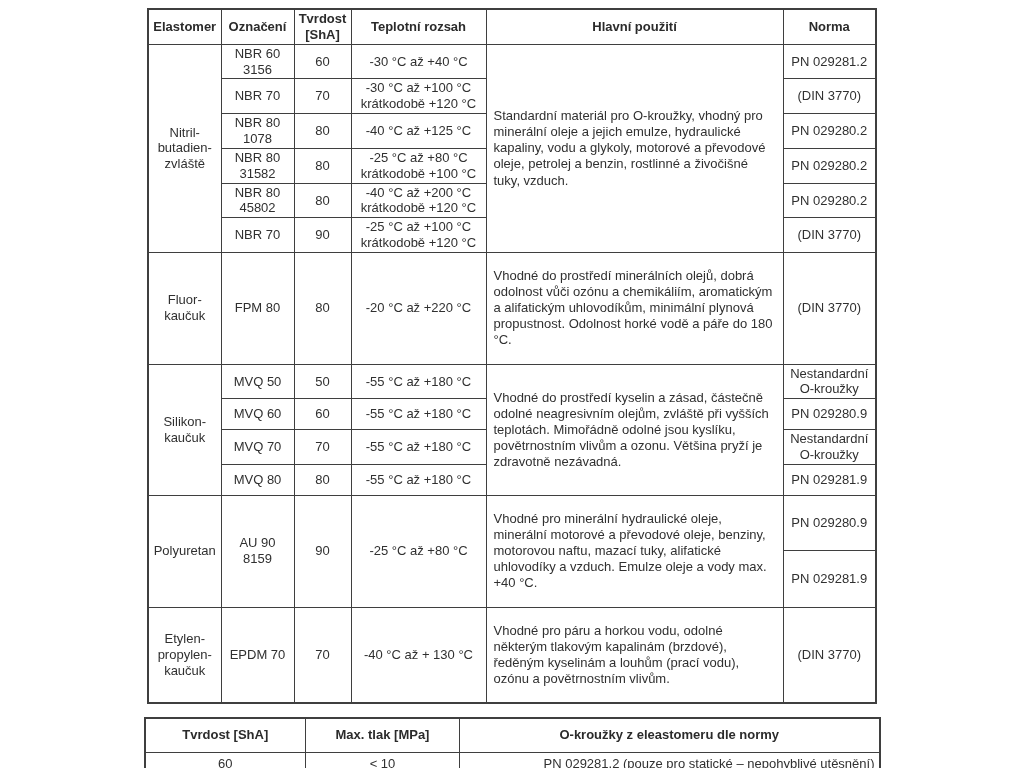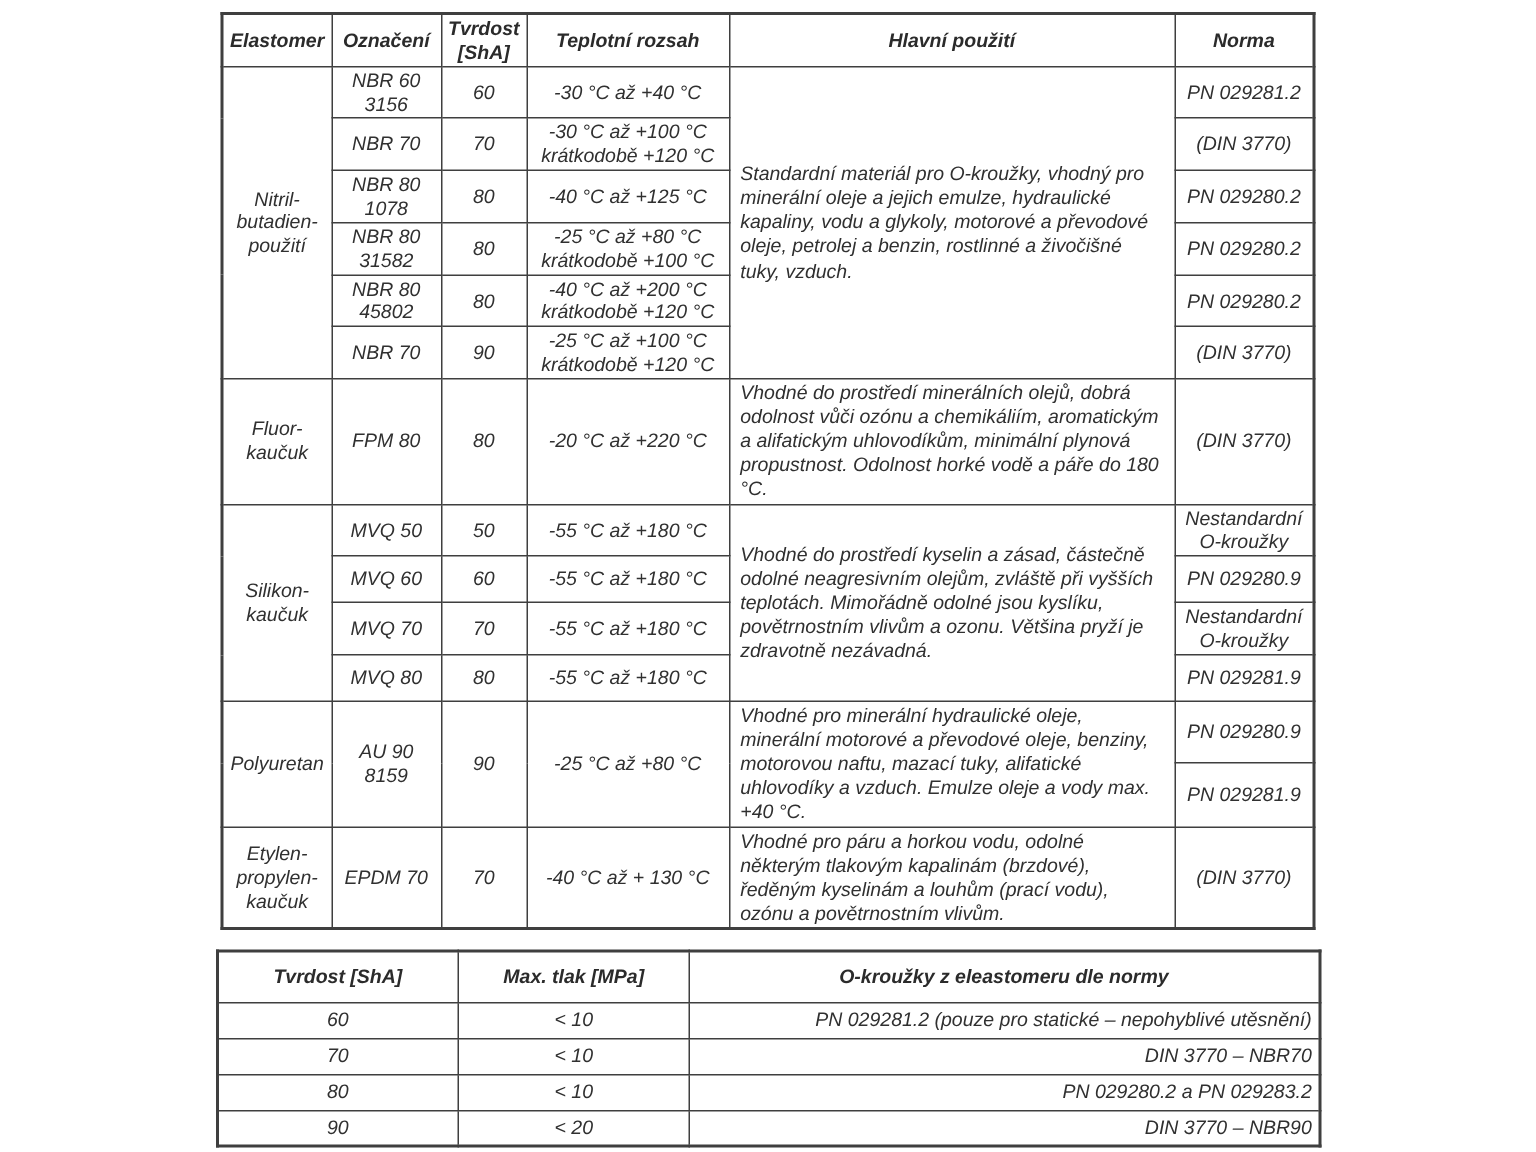--- a/index.html
+++ b/index.html
@@ -10,21 +10,20 @@
     height: 768px;
     font-family: "Liberation Sans", "DejaVu Sans", sans-serif;
     color: #303030;
     overflow: hidden;
   }
   .page {
     width: 1024px;
     height: 768px;
     padding-top: 8px;
     box-sizing: border-box;
-    font-style: italic;
   }
   table {
     border-collapse: collapse;
     table-layout: fixed;
     margin: 0 auto;
     background: #ffffff;
   }
   table.t1 { width: 728px; margin-bottom: 13px; }
   table.t2 { width: 735px; }
   th, td {
@@ -40,21 +39,21 @@
   }
   table.t1, table.t2 { border: 2px solid #3f3f3f; }
   th {
     font-weight: bold;
     font-size: 13px;
     color: #2b2b2b;
   }
   td.cell-usage {
     text-align: left;
     white-space: normal;
-    padding: 1px 7px;
+    padding: 15px 7px;
     line-height: 1.24;
     margin-left: 14px;
   }
   td.cell-norm-spec {
     text-align: right;
     white-space: normal;
     padding-left: 8px;
   }
 </style>
 </head>
@@ -80,21 +79,21 @@
         <th>Teplotní rozsah</th>
         <th>Hlavní použití</th>
         <th>Norma</th>
       </tr>
     </thead>
     <tbody>
 
       <tr style="height:34px">
         <td rowspan="6" class="cell-elastomer">Nitril-
 butadien-
-použití</td>
+zvláště</td>
         <td>NBR 60
 3156</td>
         <td>60</td>
         <td>-30 °C až +40 °C</td>
         <td rowspan="6" class="cell-usage">Standardní materiál pro O-kroužky, vhodný pro minerální oleje a jejich emulze, hydraulické kapaliny, vodu a glykoly, motorové a převodové oleje, petrolej a benzin, rostlinné a živočišné tuky, vzduch.</td>
         <td>PN 029281.2</td>
       </tr>
       <tr style="height:34px">
         <td>NBR 70</td>
         <td>70</td>

